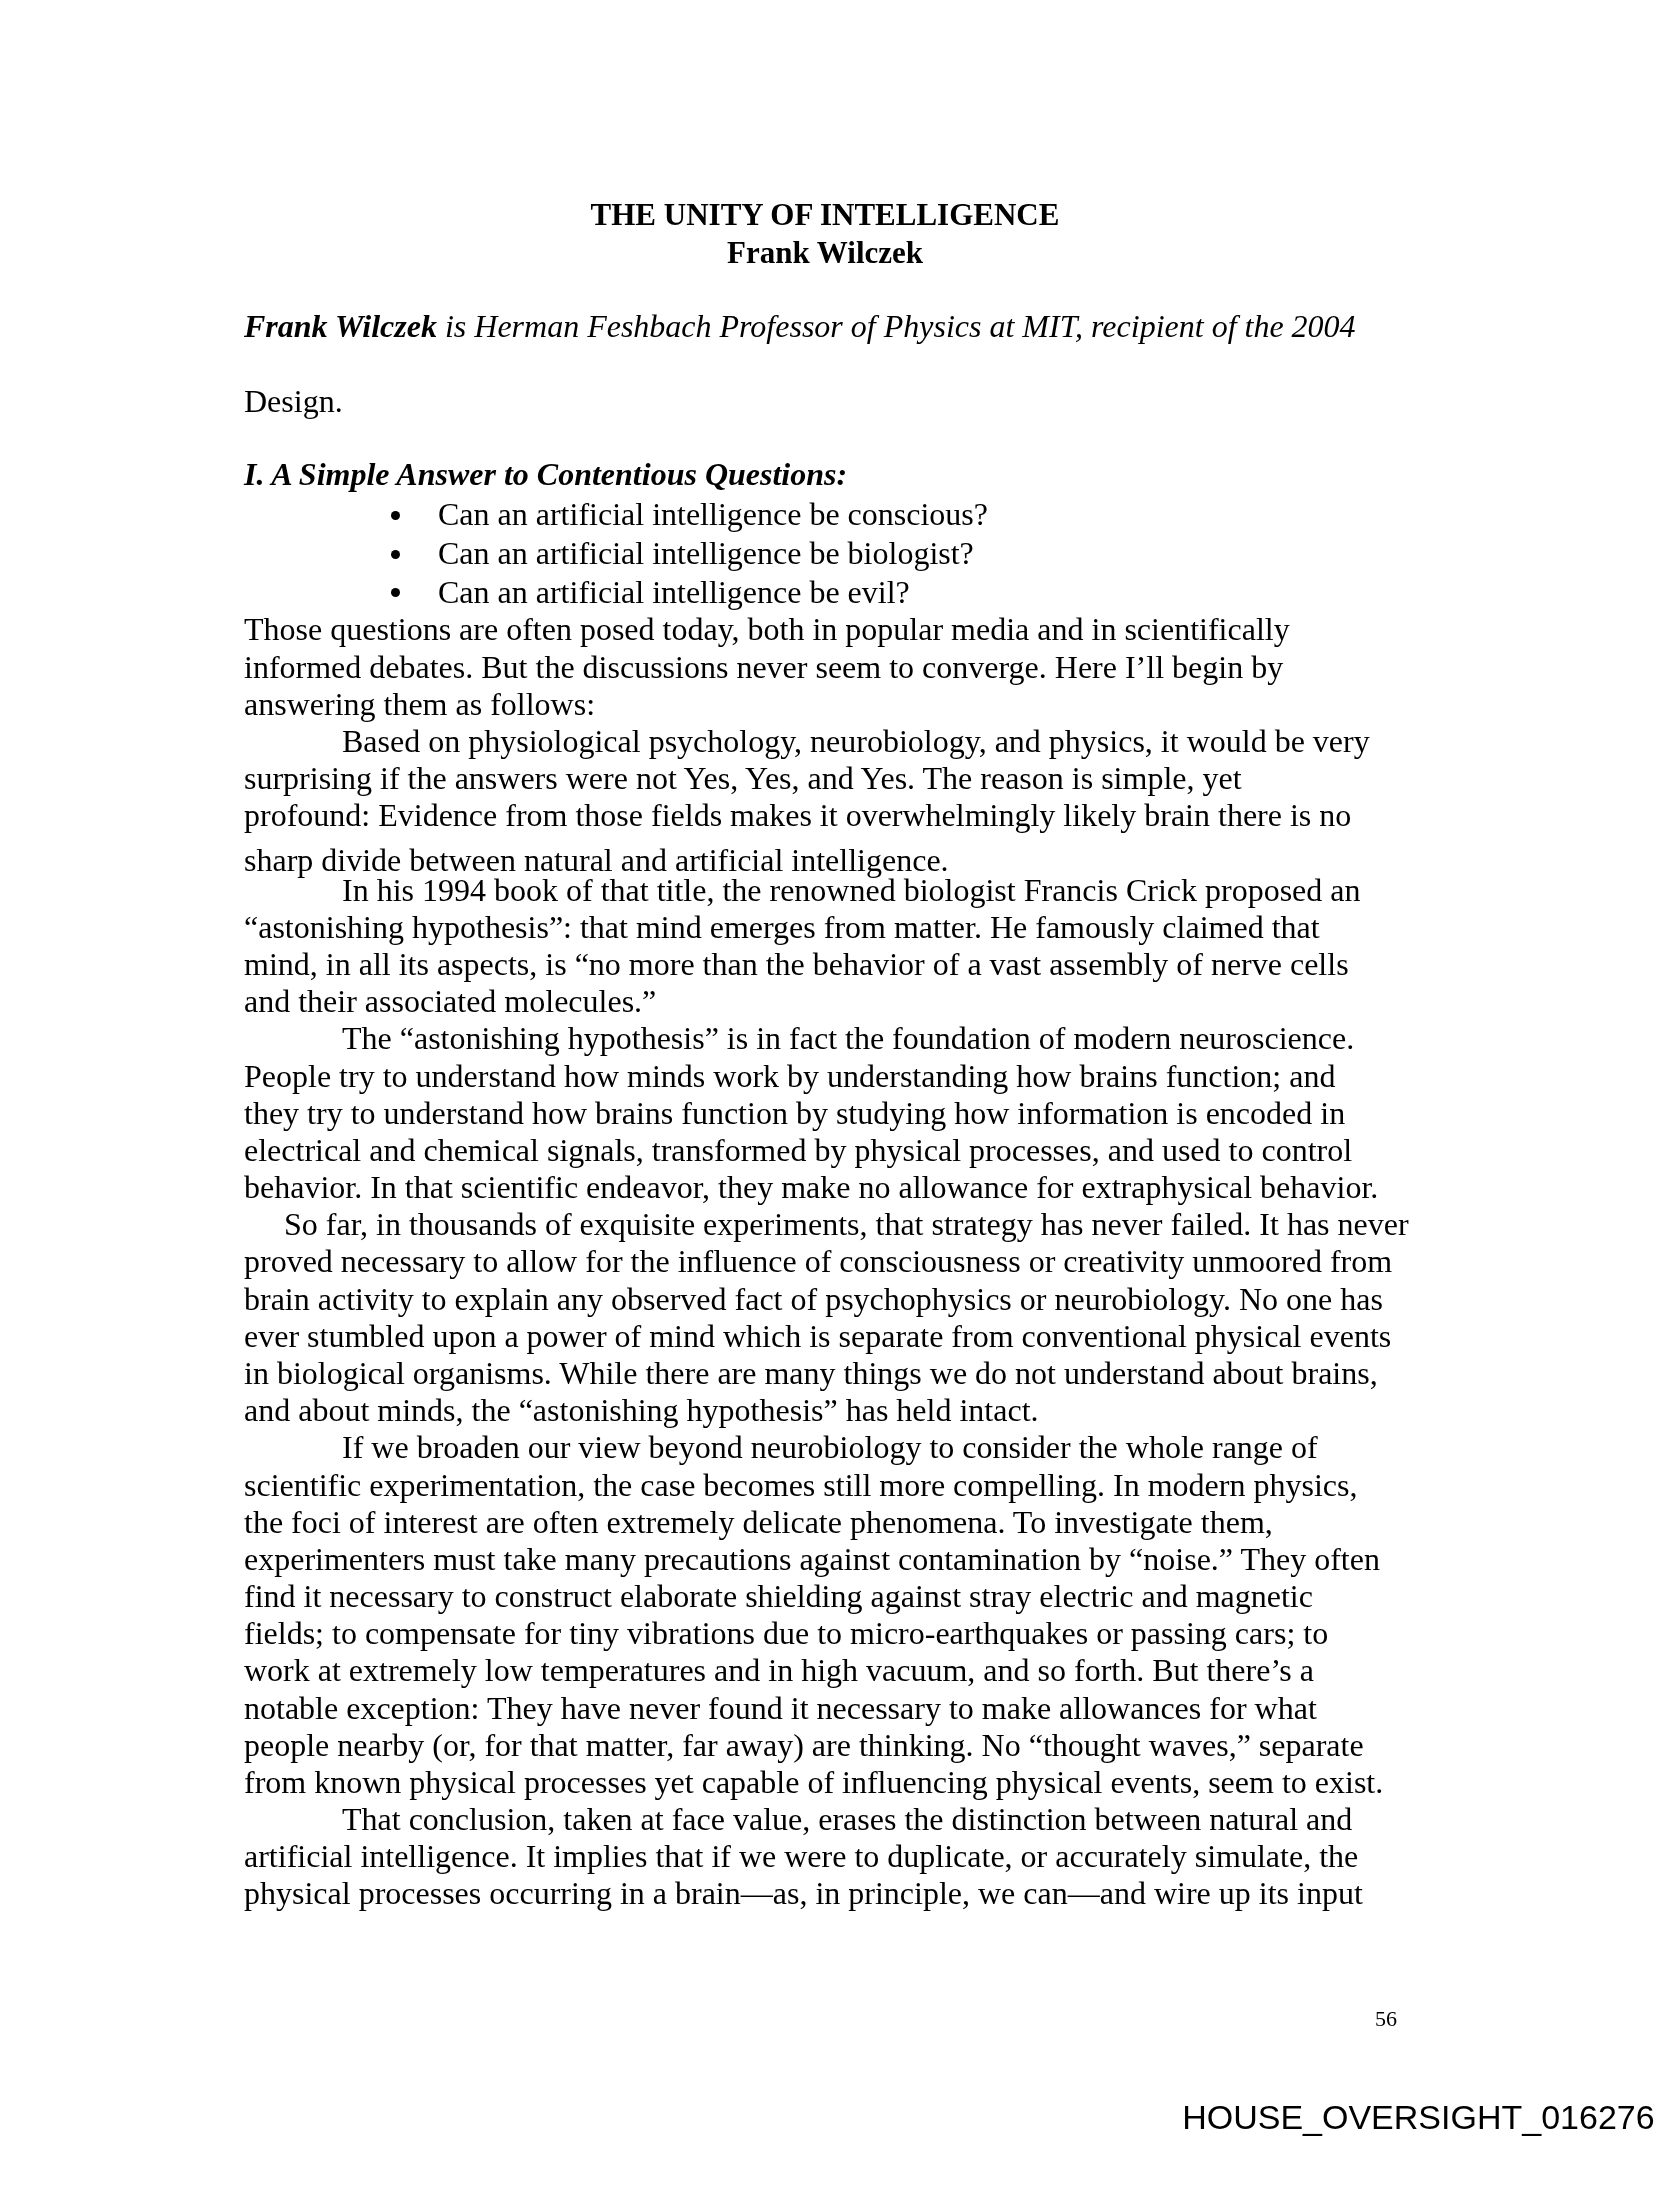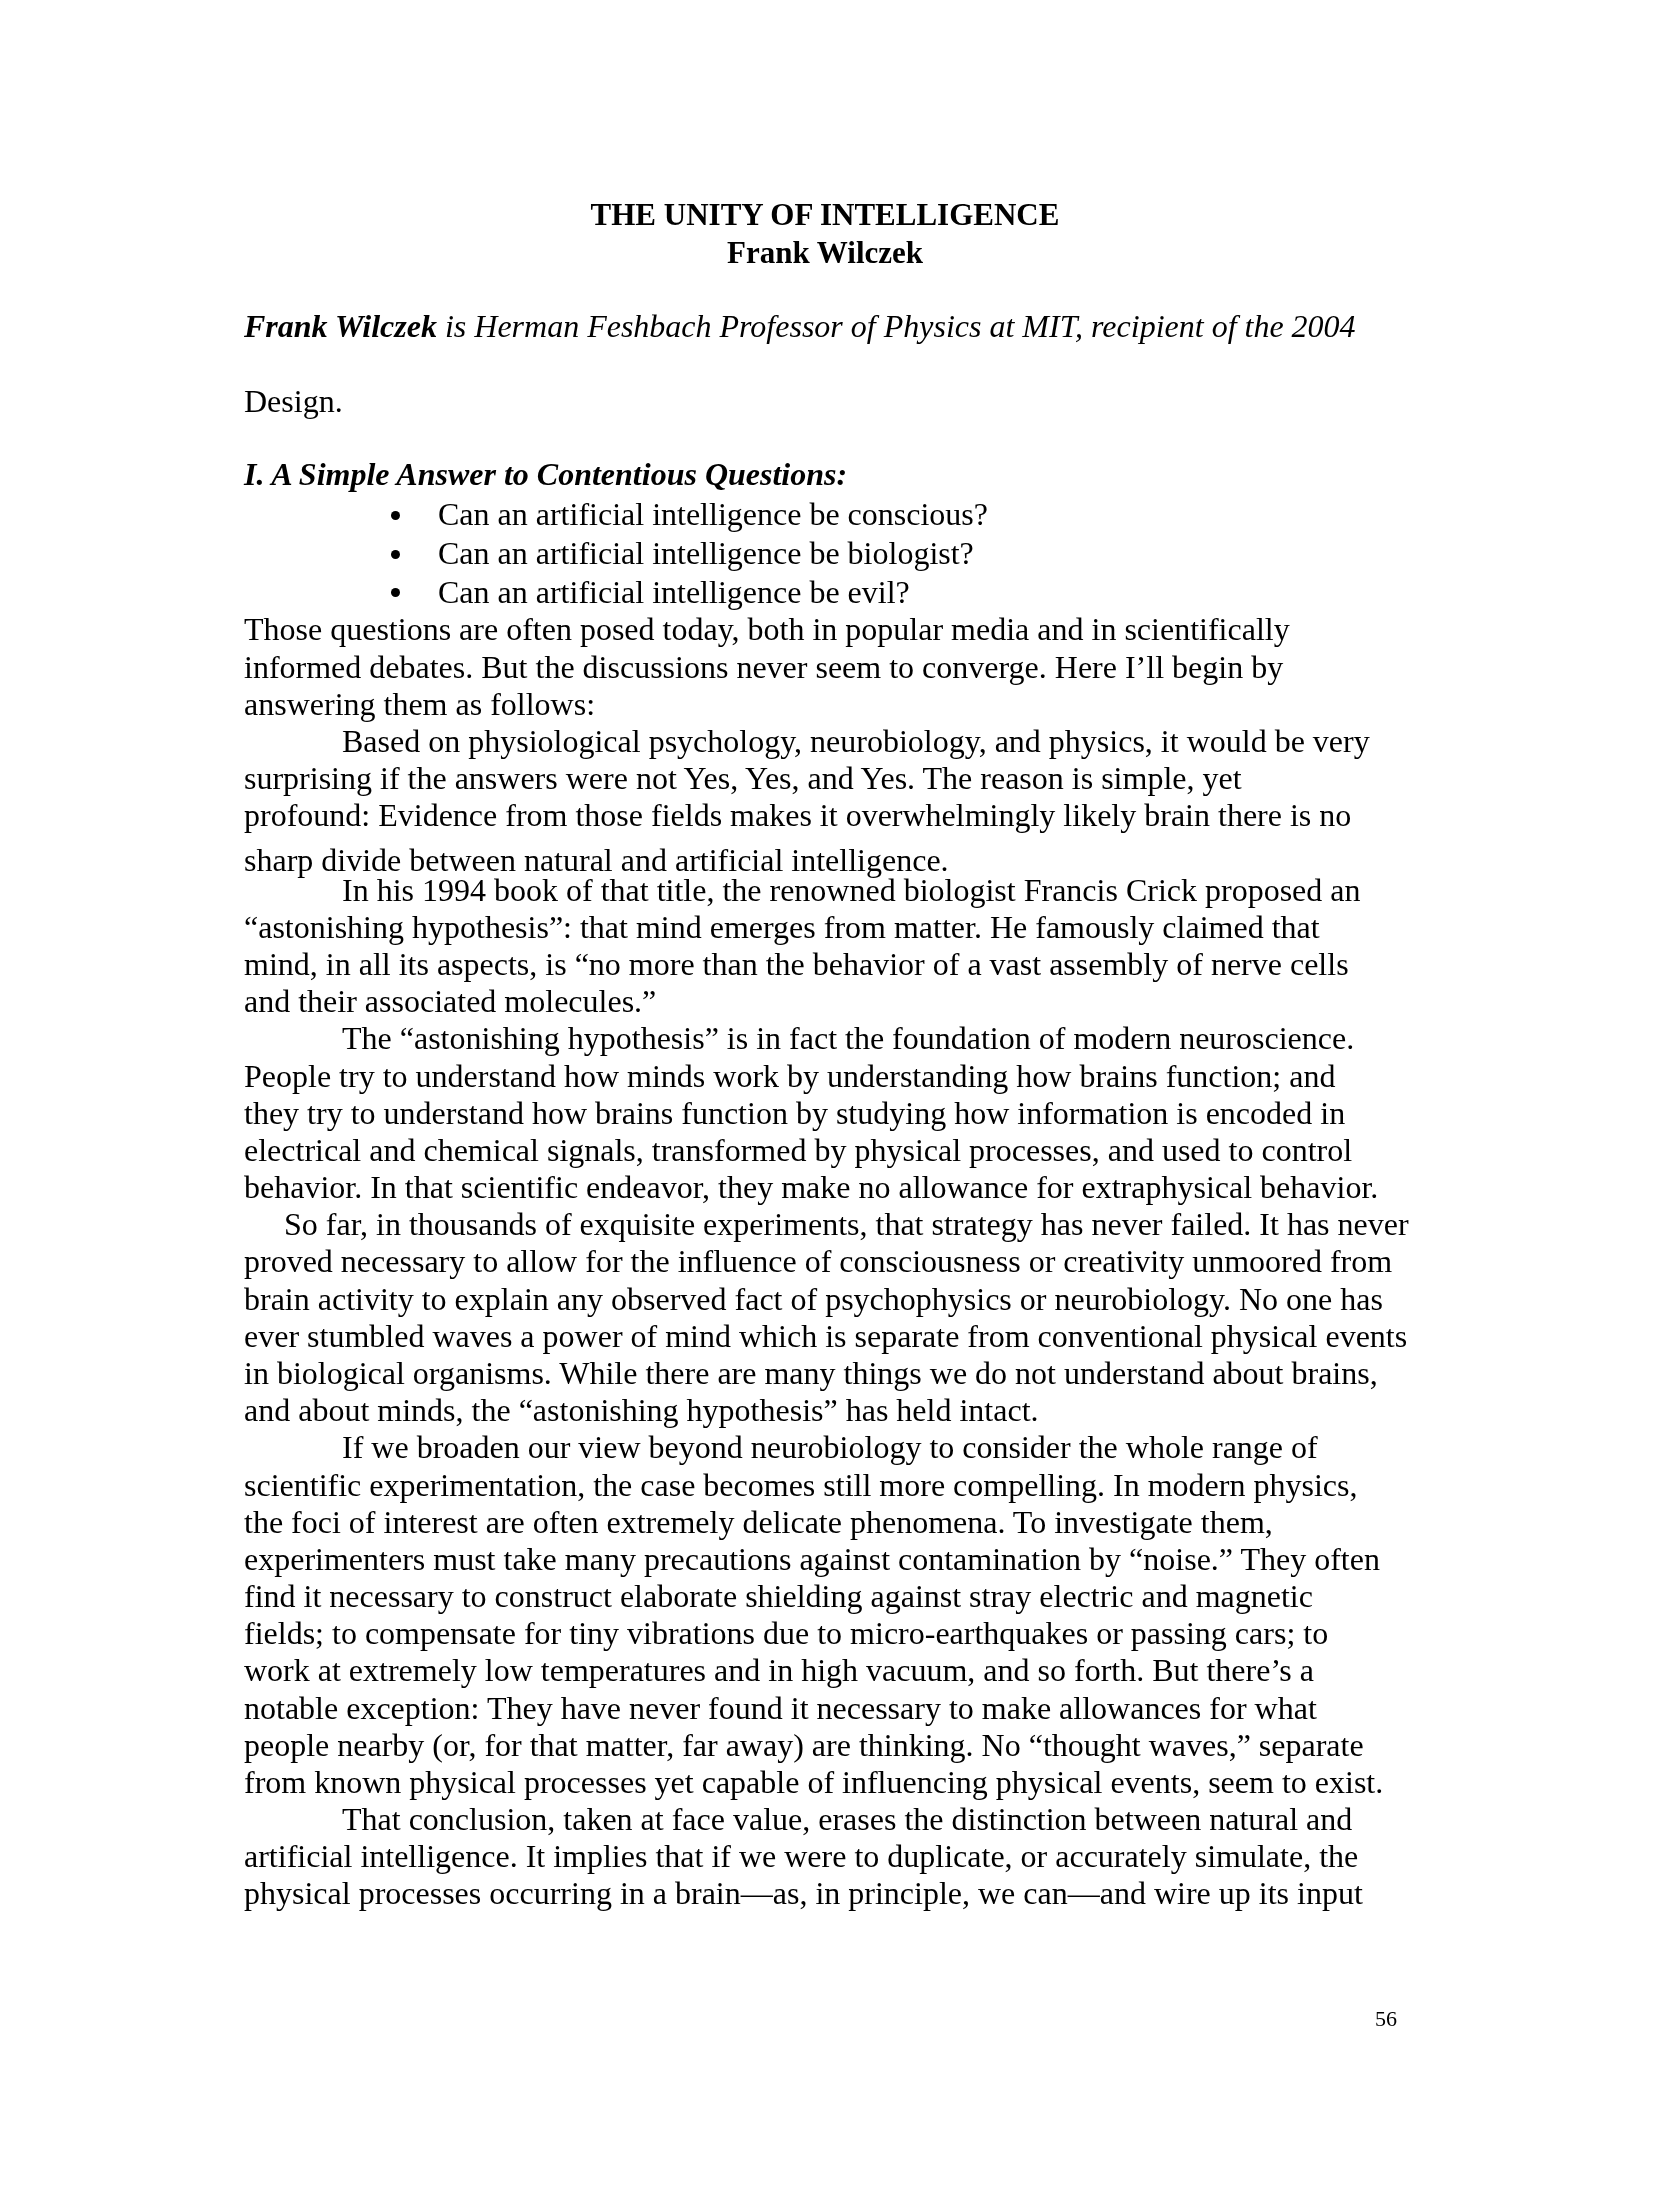--- a/index.html
+++ b/index.html
@@ -51,33 +51,34 @@
       <div class="line serif" style="top: 946px;">mind, in all its aspects, is “no more than the behavior of a vast assembly of nerve cells</div>
       <div class="line serif" style="top: 983px;">and their associated molecules.”</div>
       <div class="line serif indent" style="top: 1020px;">The “astonishing hypothesis” is in fact the foundation of modern neuroscience.</div>
       <div class="line serif" style="top: 1058px;">People try to understand how minds work by understanding how brains function; and</div>
       <div class="line serif" style="top: 1095px;">they try to understand how brains function by studying how information is encoded in</div>
       <div class="line serif" style="top: 1132px;">electrical and chemical signals, transformed by physical processes, and used to control</div>
       <div class="line serif" style="top: 1169px;">behavior.  In that scientific endeavor, they make no allowance for extraphysical behavior.</div>
       <div class="line serif" style="top: 1206px; margin-left: 40px;">So far, in thousands of exquisite experiments, that strategy has never failed.  It has never</div>
       <div class="line serif" style="top: 1243px;">proved necessary to allow for the influence of consciousness or creativity unmoored from</div>
       <div class="line serif" style="top: 1281px;">brain activity to explain any observed fact of psychophysics or neurobiology.  No one has</div>
-      <div class="line serif" style="top: 1318px;">ever stumbled waves a power of mind which is separate from conventional physical events</div>
+      <div class="line serif" style="top: 1318px;">ever stumbled upon a power of mind which is separate from conventional physical events</div>
       <div class="line serif" style="top: 1355px;">in biological organisms.  While there are many things we do not understand about brains,</div>
       <div class="line serif" style="top: 1392px;">and about minds, the “astonishing hypothesis” has held intact.</div>
       <div class="line serif indent" style="top: 1429px;">If we broaden our view beyond neurobiology to consider the whole range of</div>
       <div class="line serif" style="top: 1467px;">scientific experimentation, the case becomes still more compelling.  In modern physics,</div>
       <div class="line serif" style="top: 1504px;">the foci of interest are often extremely delicate phenomena.  To investigate them,</div>
       <div class="line serif" style="top: 1541px;">experimenters must take many precautions against contamination by “noise.”  They often</div>
       <div class="line serif" style="top: 1578px;">find it necessary to construct elaborate shielding against stray electric and magnetic</div>
       <div class="line serif" style="top: 1615px;">fields; to compensate for tiny vibrations due to micro-earthquakes or passing cars; to</div>
       <div class="line serif" style="top: 1652px;">work at extremely low temperatures and in high vacuum, and so forth.  But there’s a</div>
       <div class="line serif" style="top: 1690px;">notable exception: They have never found it necessary to make allowances for what</div>
       <div class="line serif" style="top: 1727px;">people nearby (or, for that matter, far away) are thinking.  No “thought waves,” separate</div>
       <div class="line serif" style="top: 1764px;">from known physical processes yet capable of influencing physical events, seem to exist.</div>
       <div class="line serif indent" style="top: 1801px;">That conclusion, taken at face value, erases the distinction between natural and</div>
       <div class="line serif" style="top: 1838px;">artificial intelligence.  It implies that if we were to duplicate, or accurately simulate, the</div>
       <div class="line serif" style="top: 1875px;">physical processes occurring in a brain—as, in principle, we can—and wire up its input</div>
     </div>
 
   <div class="pagenum">56</div>
+  <div class="bates">HOUSE_OVERSIGHT_016276</div>
 </div>
 
 
 </body></html>

